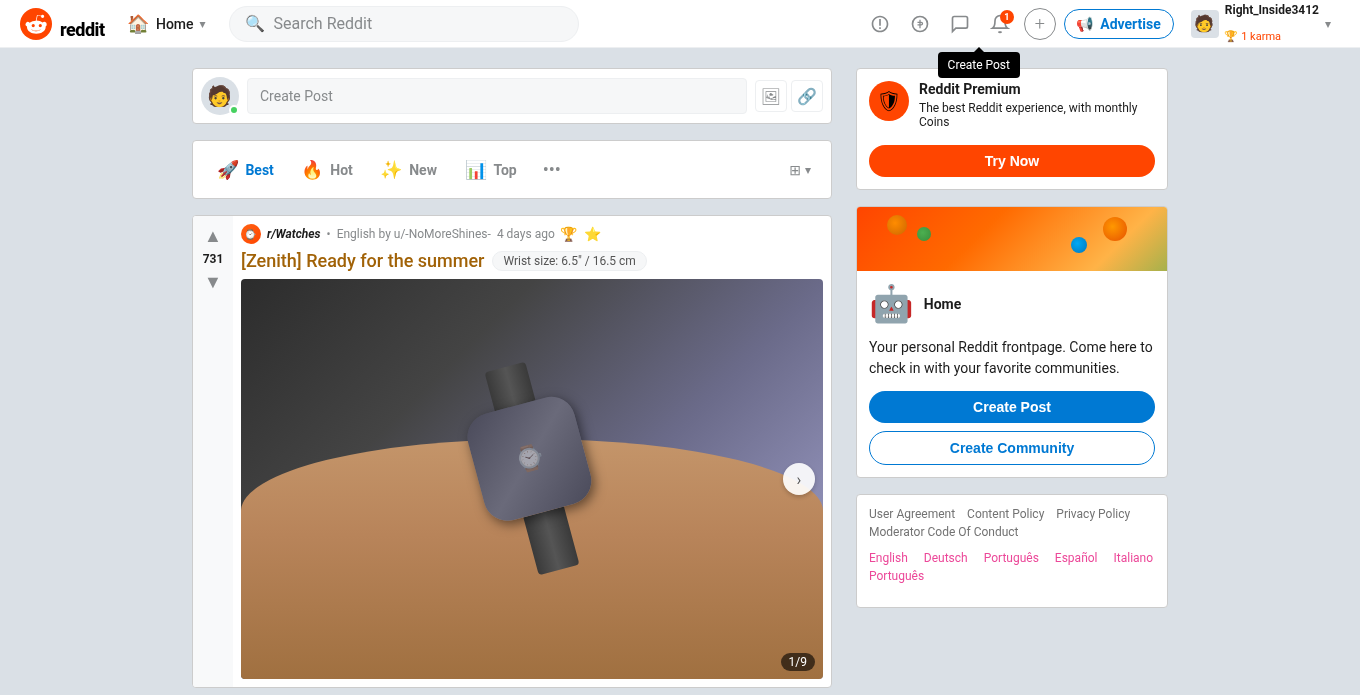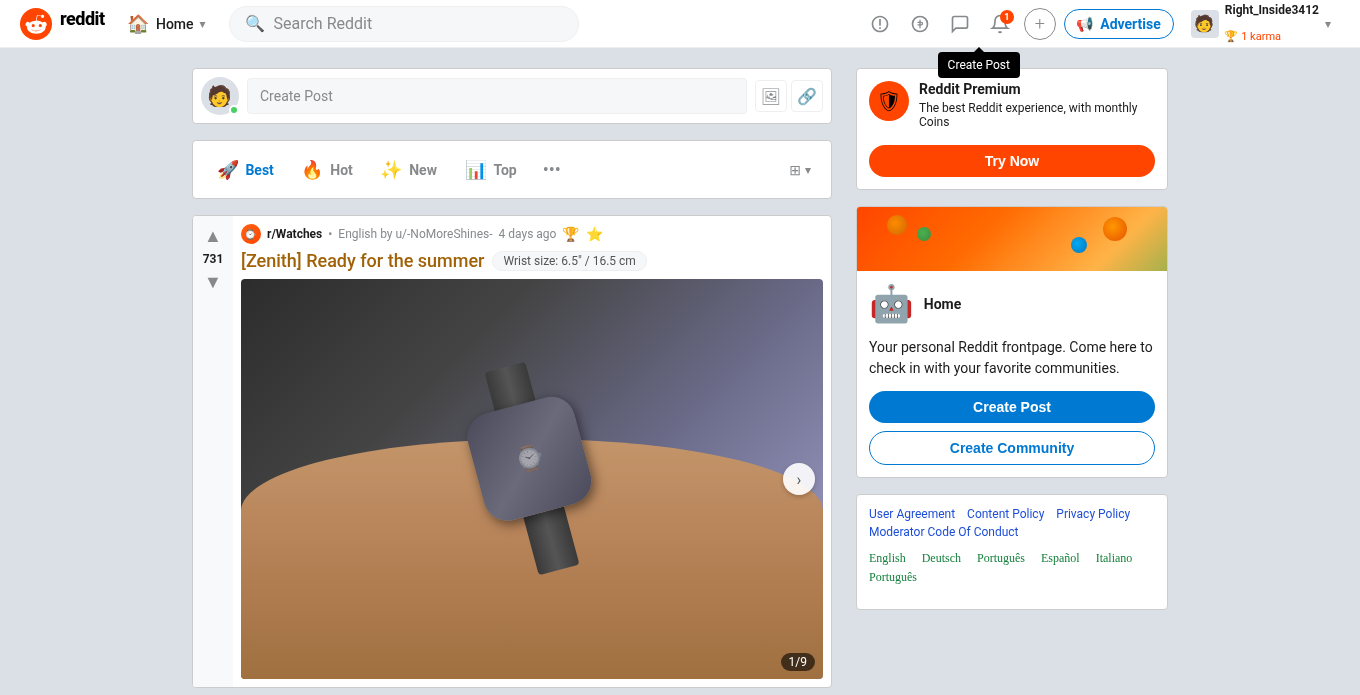--- a/index.html
+++ b/index.html
@@ -18,21 +18,21 @@
       align-items: center;
       padding: 0 20px;
       gap: 12px;
       position: fixed;
       top: 0; left: 0; right: 0;
       z-index: 100;
       border-bottom: 1px solid #edeff1;
     }
     .header-logo {
       display: flex;
-      align-items: flex-start;
+      align-items: flex-end;
       gap: 8px;
       text-decoration: none;
       color: #000;
       font-weight: 700;
       font-size: 18px;
     }
     .reddit-logo {
       width: 32px; height: 32px;
     }
     .home-nav {
@@ -304,21 +304,21 @@
       margin-bottom: 6px;
     }
     .post-sub-icon {
       width: 20px; height: 20px;
       background: linear-gradient(135deg, #ff6314, #ff4500);
       border-radius: 50%;
       display: flex; align-items: center; justify-content: center;
       font-size: 10px;
       color: white;
     }
-    .post-sub { font-weight: 700; color: #1c1c1c; cursor: pointer; }
+    .post-sub { font-weight: 700; color: #1c1c1c; cursor: pointer; font-style: italic; }
     .award-icon { font-size: 14px; }
     .post-title-row {
       display: flex;
       align-items: center;
       gap: 8px;
       margin-bottom: 8px;
       flex-wrap: wrap;
     }
     .post-title {
       font-size: 18px;
@@ -566,35 +566,34 @@
       padding: 12px;
     }
     .footer-links {
       display: flex;
       flex-wrap: wrap;
       gap: 4px 12px;
       margin-bottom: 12px;
     }
     .footer-link {
       font-size: 12px;
-      color: #1d4ed8;
+      color: #737373;
       cursor: pointer;
       text-decoration: none;
     }
     .footer-langs {
       display: flex;
       flex-wrap: wrap;
       gap: 4px 16px;
       margin-bottom: 12px;
     }
     .footer-lang {
       font-size: 12px;
-      color: #15803d;
-      cursor: pointer;
-      font-family: Liberation Serif, serif;
+      color: #ec4899;
+      cursor: pointer;
     }
     .footer-copy {
       font-size: 12px;
       color: #878a8c;
     }
 
     
     ::-webkit-scrollbar { width: 6px; }
     ::-webkit-scrollbar-track { background: #dae0e6; }
     ::-webkit-scrollbar-thumb { background: #bbb; border-radius: 3px; }

